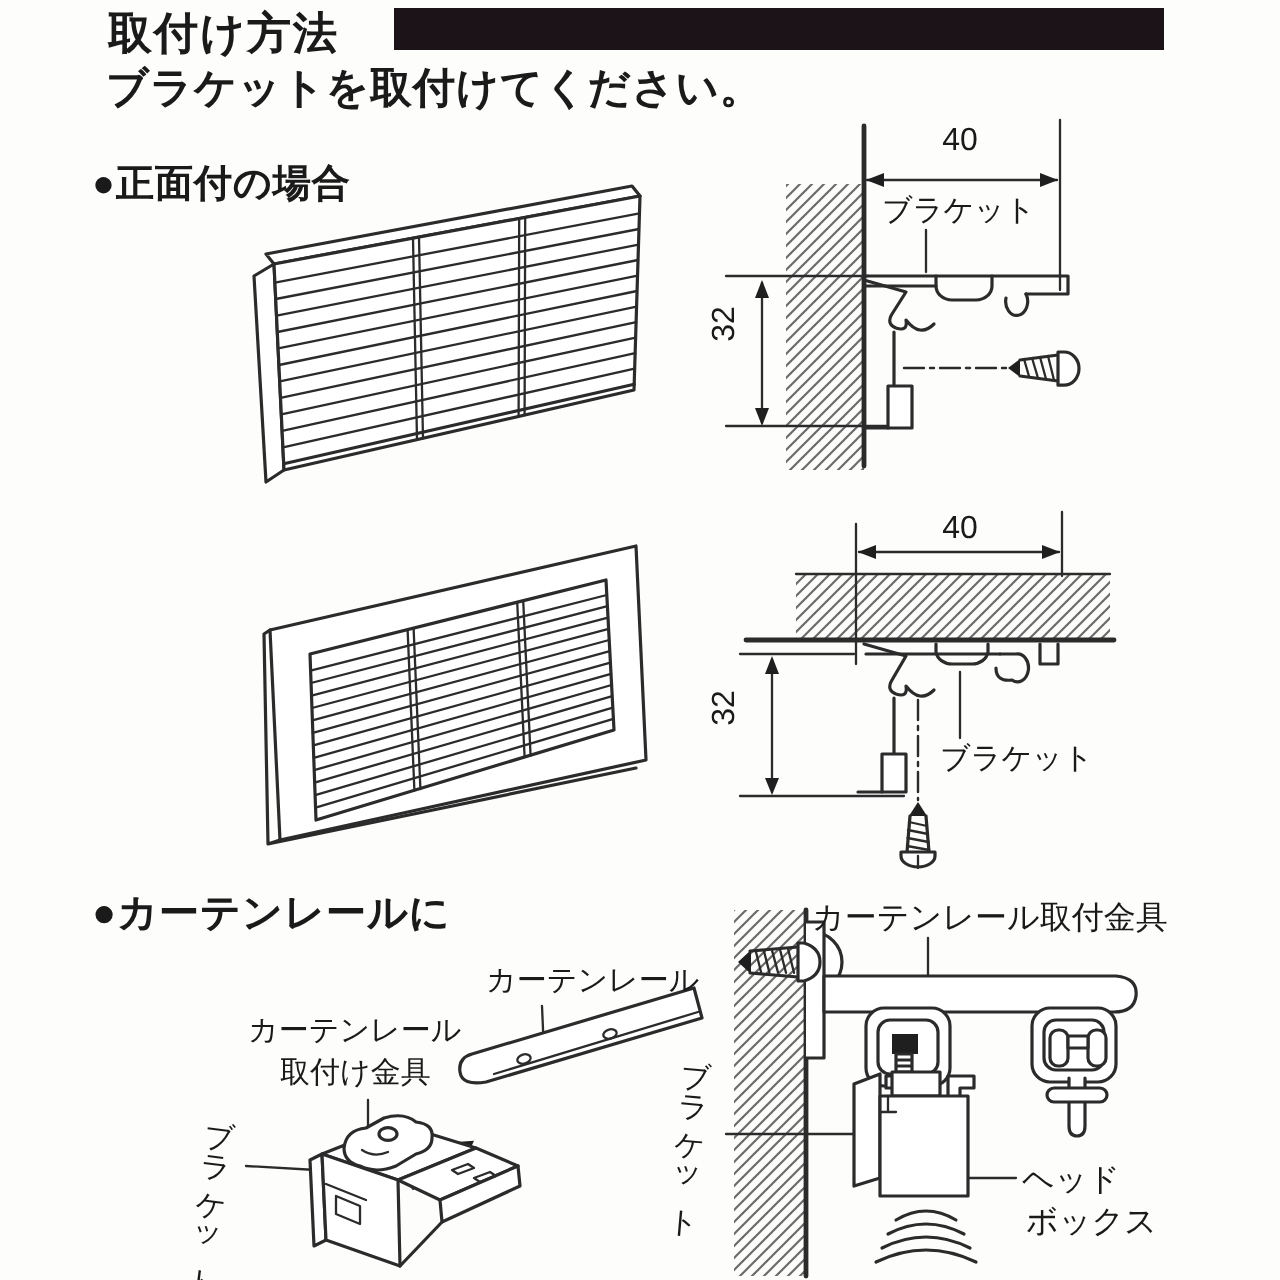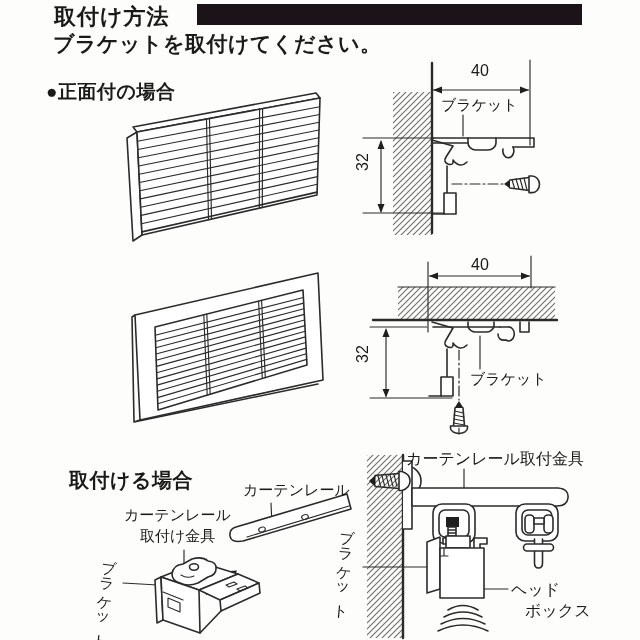--- a/index.html
+++ b/index.html
@@ -29,21 +29,21 @@
 </head>
 <body>
 
 <div class="page">
 
   <div class="abs h-title" style="left:54px;top:2px;">取付け方法</div>
   <div class="abs titlebar" style="left:197px;top:4px;width:385px;height:21px;"></div>
   <div class="abs subtitle" style="left:53px;top:30px;">ブラケットを取付けてください。</div>
 
   <div class="abs sec-head" style="left:46px;top:79px;">●正面付の場合</div>
-  <div class="abs sec-head3" style="left:69px;top:467px;">取付ける場合</div>
+  <div class="abs sec-head3" style="left:46px;top:443px;">●カーテンレールに</div>
 
   <svg style="left:110px;top:85px;" width="230" height="165" viewBox="110 85 230 165">
     <defs>
       <pattern id="hatch" width="6" height="6" patternUnits="userSpaceOnUse">
         <path d="M0,6 L6,0" stroke="#6b6b6b" stroke-width="1.1"></path>
         <path d="M-1.5,1.5 L1.5,-1.5" stroke="#6b6b6b" stroke-width="1.1"></path>
         <path d="M4.5,7.5 L7.5,4.5" stroke="#6b6b6b" stroke-width="1.1"></path>
       </pattern>
     </defs>
     <polygon class="ln wh" points="133,127 316,93 320,98 137,132"></polygon>
@@ -219,15 +219,15 @@
   <div class="abs lbl" style="left:470px;top:370px;">ブラケット</div>
 
   <div class="abs lbl" style="left:243px;top:481px;">カーテンレール</div>
   <div class="abs lbl" style="left:124px;top:506px;">カーテンレール</div>
   <div class="abs lbl" style="left:140px;top:527px;">取付け金具</div>
   <div class="abs lbl vtext" style="left:99px;top:548px;height:84px;transform:rotate(7deg);">ブラケット</div>
 
   <div class="abs lbl16" style="left:406px;top:449px;">カーテンレール取付金具</div>
   <div class="abs lbl vtext" style="left:338px;top:518px;height:84px;transform:rotate(5deg);">ブラケット</div>
   <div class="abs lbl16" style="left:511px;top:580px;">ヘッド</div>
-  <div class="abs lbl16" style="left:525px;top:601px;">ボックス</div>
+  <div class="abs lbl16" style="left:513px;top:601px;">ボックス</div>
 
 </div>
 
 </body></html>

